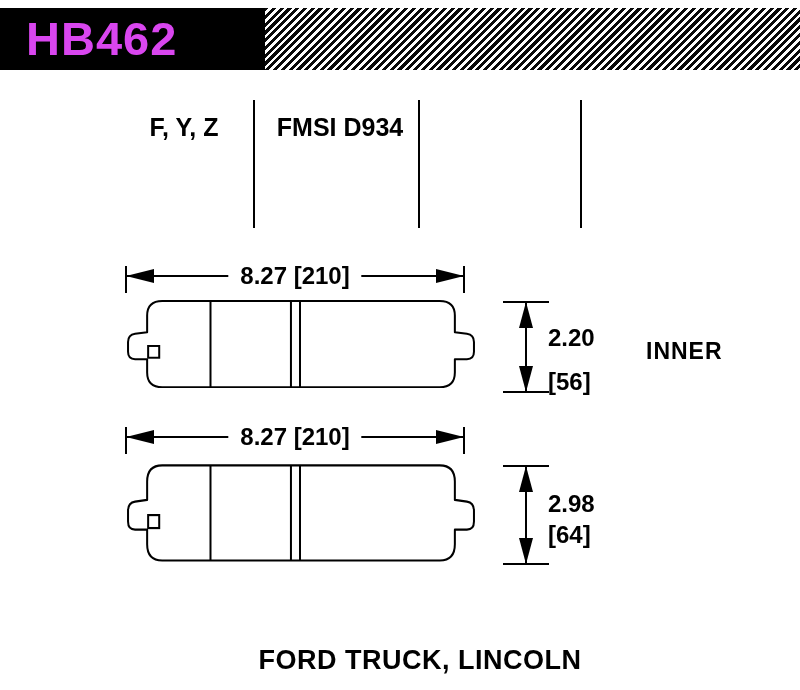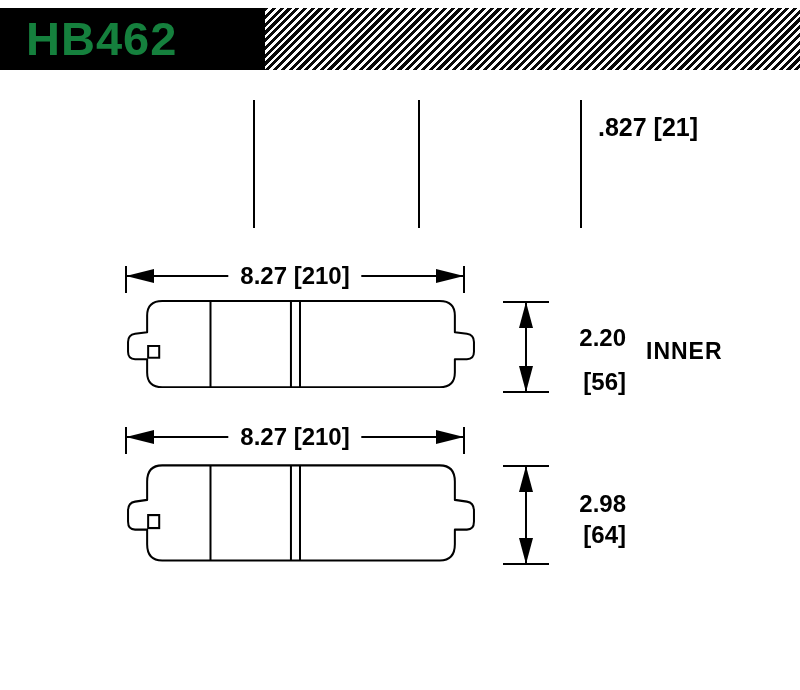--- a/index.html
+++ b/index.html
@@ -7,38 +7,38 @@
     position:relative; width:800px; height:690px; background:#ffffff;
     font-family:"Liberation Sans", sans-serif; color:#000; overflow:hidden;
   }
   
   .topbar {
     position:absolute; left:0; top:8px; width:800px; height:62px;
     background:repeating-linear-gradient(135deg,#0a0a0a 0px,#0a0a0a 3px,#ffffff 3px,#ffffff 5.5px);
   }
   .partbox {
     position:absolute; left:0; top:0; width:265px; height:62px;
-    background:#000; color:#15803d; font-size:47px; font-weight:bold;
+    background:#000; color:#d946ef; font-size:47px; font-weight:bold;
     line-height:62px; padding-left:26px; box-sizing:border-box; letter-spacing:1px;
   }
   
   .vline { position:absolute; width:2px; background:#000; top:100px; height:128px; }
   .hdr {
     position:absolute; top:112px; height:30px; line-height:30px;
     font-size:25px; font-weight:bold; text-align:center; white-space:nowrap;
   }
   
   .wdim { position:absolute; width:346px; height:36px; }
   .wdim svg { position:absolute; left:0; top:0; }
   .wdim .dimlabel {
     position:absolute; left:50%; top:17px; transform:translate(-50%,-50%);
     background:#fff; padding:0 12px; font-size:24px; font-weight:bold; white-space:nowrap;
   }
   .dimtext {
-    position:absolute; width:78px; text-align:right; font-size:24px;
+    position:absolute; width:78px; text-align:left; font-size:24px;
     font-weight:bold; line-height:28px; white-space:nowrap;
   }
   .sidelabel {
     position:absolute; font-size:23px; font-weight:bold; line-height:28px;
     letter-spacing:1px; white-space:nowrap;margin-left:8px;
   }
   .paddrawing { position:absolute; }
   .footer {
     position:absolute; left:40px; width:760px; top:645px; text-align:center;
     font-size:27px; font-weight:bold; letter-spacing:0.5px; white-space:nowrap;
@@ -47,24 +47,25 @@
 </style>
 </head>
 <body>
 
 <div class="page">
 
   <div class="topbar">
     <div class="partbox">HB462</div>
   </div>
 
+  <div class="hdr" style="left:118px; width:132px;">F, Y, Z</div>
   <div class="vline" style="left:253px;"></div>
+  <div class="hdr" style="left:262px; width:156px;">FMSI D934</div>
   <div class="vline" style="left:418px;"></div>
   <div class="vline" style="left:580px;"></div>
-  <div class="hdr" style="left:588px; width:120px;">.827 [21]</div>
 
   <div class="wdim" style="left:122px; top:259px;">
     <svg width="346" height="36" viewBox="0 0 346 36">
       <line x1="4" y1="7" x2="4" y2="34" stroke-width="2"></line>
       <line x1="342" y1="7" x2="342" y2="34" stroke-width="2"></line>
       <line x1="4" y1="17" x2="342" y2="17" stroke-width="2"></line>
       <polygon points="4,17 32,10 32,24" fill="#000"></polygon>
       <polygon points="342,17 314,10 314,24" fill="#000"></polygon>
     </svg>
     <span class="dimlabel">8.27 [210]</span>
@@ -111,14 +112,15 @@
   <svg class="paddrawing" style="left:502px; top:462px;" width="48" height="106" viewBox="0 0 48 106">
     <line x1="1" y1="4" x2="47" y2="4" stroke-width="2"></line>
     <line x1="1" y1="102" x2="47" y2="102" stroke-width="2"></line>
     <line x1="24" y1="4" x2="24" y2="102" stroke-width="2"></line>
     <polygon points="24,4 17,30 31,30" fill="#000"></polygon>
     <polygon points="24,102 17,76 31,76" fill="#000"></polygon>
   </svg>
   <div class="dimtext" style="left:548px; top:490px;">2.98</div>
   <div class="dimtext" style="left:548px; top:521px;">[64]</div>
 
+  <div class="footer">FORD TRUCK, LINCOLN</div>
 
 </div>
 
 </body></html>

